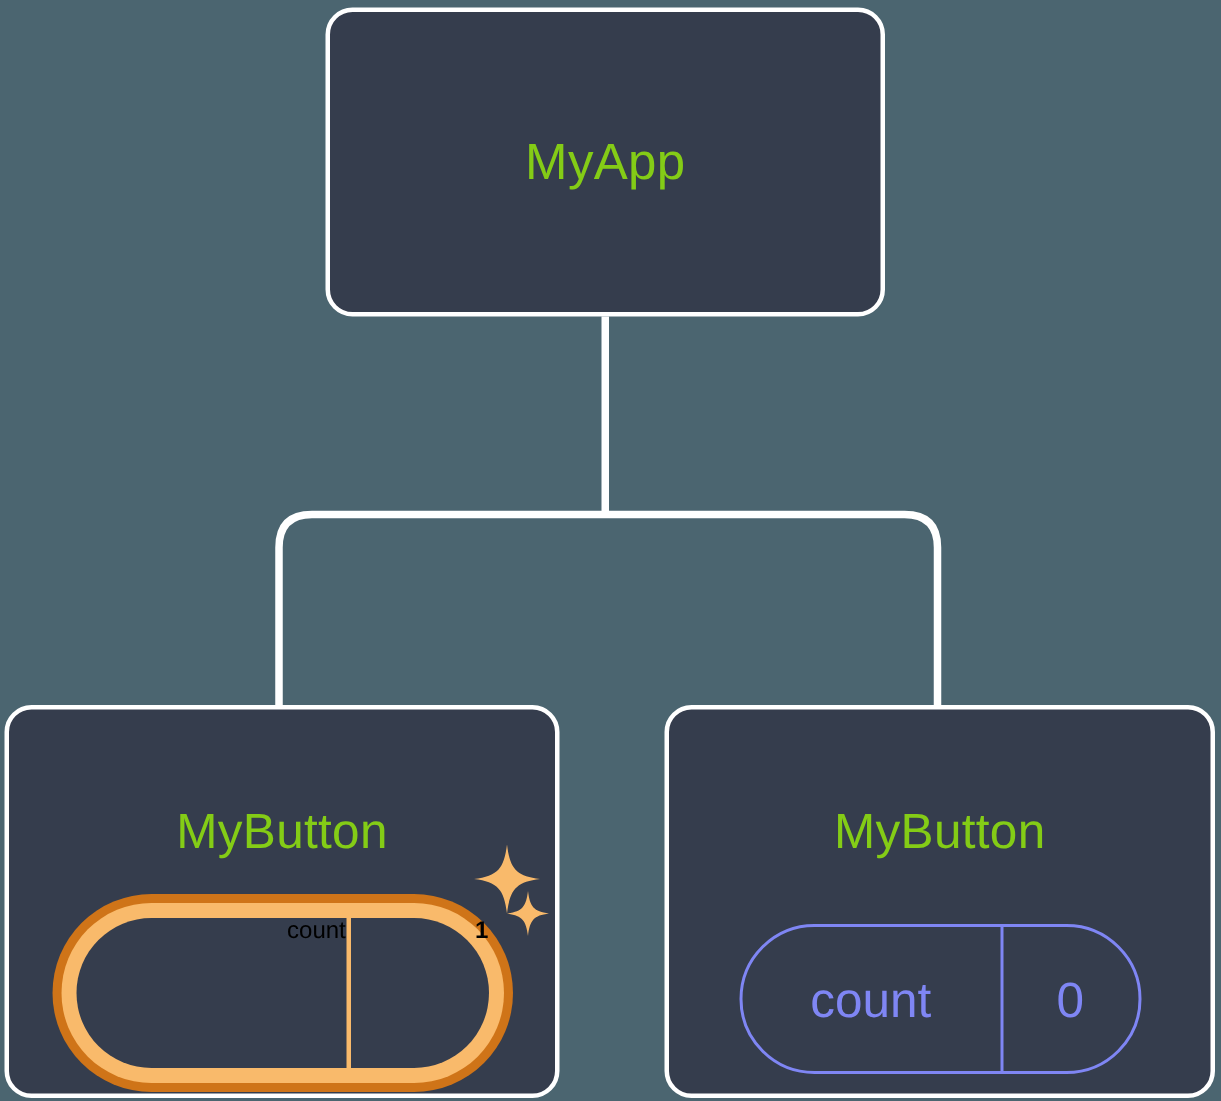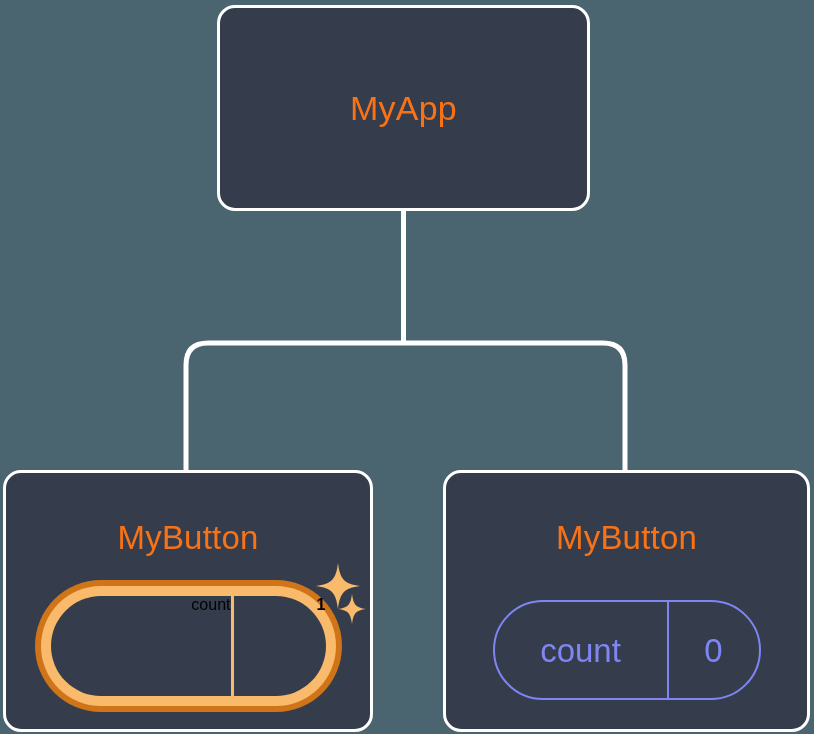--- a/index.html
+++ b/index.html
@@ -21,25 +21,25 @@
     border:3px solid #ffffff;
     border-radius:18px;
     box-sizing:border-box;
     display:flex;flex-direction:column;align-items:center;
   }
   #node-app{left:217px;top:5px;width:373px;height:206px;justify-content:center;}
   #node-btn-left{left:3px;top:470px;width:370px;height:262px;}
   #node-btn-right{left:443px;top:470px;width:367px;height:262px;}
 
   .node-title{
-    color:#f97316;font-size:33px;font-weight:400;letter-spacing:.2px;
+    color:#84cc16;font-size:33px;font-weight:400;letter-spacing:.2px;
     line-height:1;white-space:nowrap;
   }
   #node-app .node-title{font-size:34px;}
-  #node-btn-left .node-title,#node-btn-right .node-title{margin-top:48px;}
+  #node-btn-left .node-title,#node-btn-right .node-title{margin-top:64px;}
 
   
   .pill-wrap{position:relative;margin-top:26px;text-align:right;}
   .pill{
     display:flex;align-items:stretch;
     box-sizing:border-box;
     border-radius:999px;
     background:#353d4d;
   }
   .pill .cell{

